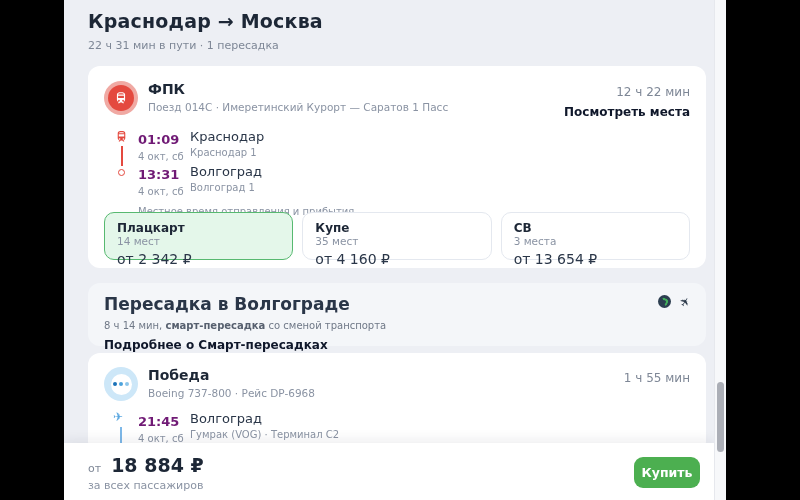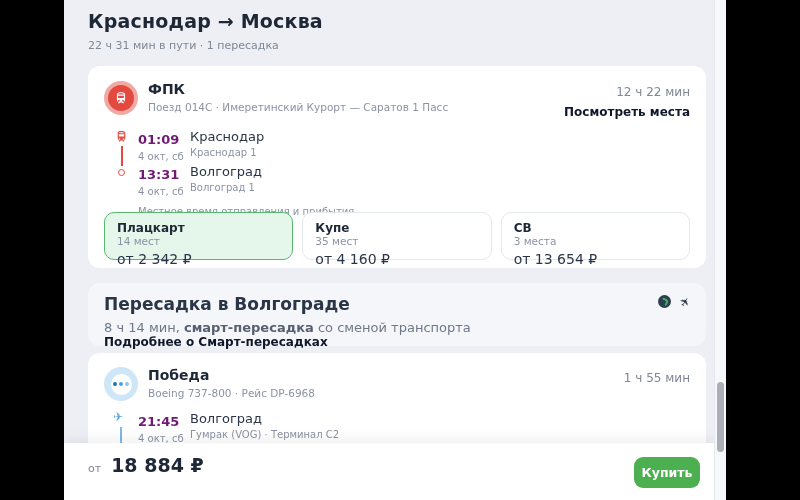--- a/index.html
+++ b/index.html
@@ -59,23 +59,23 @@
   .fare { flex:1; height:48px; border:1px solid #e4e8ef; border-radius:10px; background:#fff; padding:8px 12px; cursor:pointer; }
   .fare.selected { background:#e4f7ea; border-color:#57b970; }
   .fare-top { display:flex; justify-content:space-between; align-items:baseline;flex-direction:column; }
   .fare-name { font-size:12px; font-weight:700; color:#1d2736; }
   .fare-seats { font-size:10.5px; color:#8a93a3; }
   .fare-price { margin-top:4px; font-size:14px; color:#2a3648; }
 
   
   .transfer { position:absolute; left:24px; top:283px; width:618px; height:63px; background:#f4f6f9; border-radius:12px; padding:11px 16px; }
   .transfer-title { font-size:17px; font-weight:600; color:#2a3648; }
-  .transfer-desc { margin-top:6px; font-size:13px; color:#6f7887; }
+  .transfer-desc { margin-top:6px; font-size:10px; color:#6f7887; }
   .transfer-desc b { font-weight:700; color:#57606f; }
-  .transfer .link { display:block; }
+  .transfer .link { display:block; margin-top:7px; }
   .transfer-icons { position:absolute; right:16px; top:12px; display:flex; gap:9px; align-items:center; }
   .icon-smart { width:13px; height:13px; border-radius:50%; background:#2c3e50; position:relative; }
   .icon-smart::after { content:""; position:absolute; inset:2.5px; border-radius:50%;
       border:2px solid #43b05c; border-bottom-color:transparent; border-left-color:transparent; transform:rotate(25deg); }
   .icon-plane-sm { font-size:12px; color:#2c3a4b; display:inline-block; transform:rotate(-55deg); line-height:1; }
 
   
   .ftl { display:flex; margin-top:10px; margin-left:8px; }
   .ftl-art { width:26px; position:relative; flex:none; }
   .ftl-plane { position:absolute; left:1px; top:0; font-size:12px; color:#5aa7e0; line-height:1; }
@@ -224,19 +224,20 @@
         </div>
       </div>
     </div>
   </div>
 
   <div class="footer">
     <div class="price-line">
       <span class="price-prefix">от</span>
       <span class="price-value">18 884 ₽</span>
     </div>
+    <div class="price-note">за всех пассажиров</div>
     <button class="buy-btn">Купить</button>
   </div>
 
   <div class="sb-track">
     <div class="sb-thumb"></div>
   </div>
 </div>
 
 </body></html>

